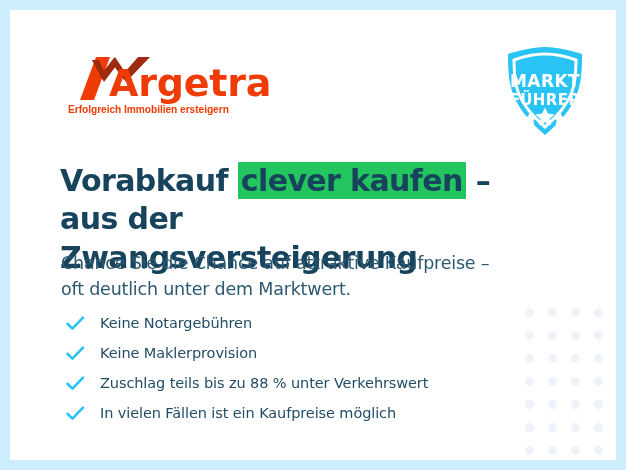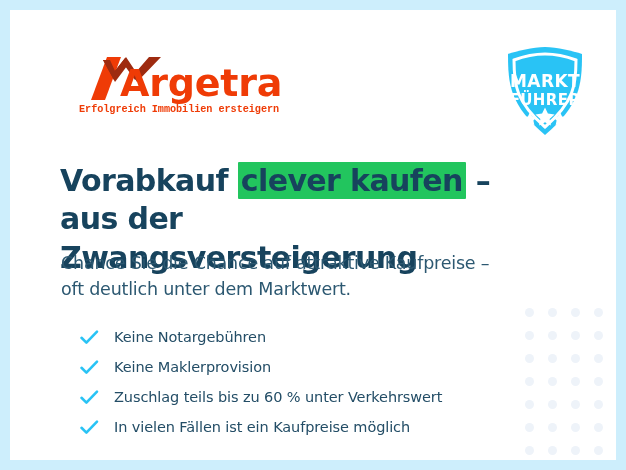--- a/index.html
+++ b/index.html
@@ -45,21 +45,21 @@
     position: absolute;
     width: 9px;
     height: 9px;
     border-radius: 50%;
     background: #eef3f9;
   }
 
   
   .logo {
     position: absolute;
-    left: 67px;
+    left: 56px;
     top: 42px;
     width: 200px;
     height: 62px;
   }
   .logo-mark {
     position: absolute;
     left: 0;
     top: 0;
     width: 150px;
     height: 48px;
@@ -76,21 +76,21 @@
     line-height: 1;
   }
   .logo-tagline {
     position: absolute;
     left: 2px;
     top: 52px;
     font-size: 10.2px;
     font-weight: 700;
     color: #ef3b06;
     letter-spacing: -0.05px;
-    font-family: Liberation Mono, monospace;
+    font-family: Liberation Sans, sans-serif;
     white-space: nowrap;
   }
 
   
   .badge {
     position: absolute;
     left: 487px;
     top: 33px;
     width: 96px;
     height: 96px;
@@ -229,38 +229,38 @@
       <span><span>Vorabkauf </span><span class="hl-mark">clever kaufen</span><span> –</span></span>
       <br>
       <span>aus der Zwangsversteigerung</span>
     </h1>
 
     <p class="subhead">
       <span>Chance Sie die Chance auf attraktive Kaufpreise –</span><br>
       <span>oft deutlich unter dem Marktwert.</span>
     </p>
 
-    <ul class="bullets" style="margin:14px;padding:0;list-style:none;text-align:center;">
+    <ul class="bullets" style="margin:0;padding:0;list-style:none;text-align:center;">
         <li class="bullet-row">
           <span class="check-icon"><svg width="22" height="22" viewBox="0 0 22 22" xmlns="http://www.w3.org/2000/svg">
               <path d="M3.5 11.8 L8.4 16.6 L19 5.6" fill="none" stroke="#29c3f5" stroke-width="2.6" stroke-linecap="round" stroke-linejoin="round"></path>
             </svg></span>
           <span class="bullet-label">Keine Notargebühren</span>
         </li>
         <li class="bullet-row">
           <span class="check-icon"><svg width="22" height="22" viewBox="0 0 22 22" xmlns="http://www.w3.org/2000/svg">
               <path d="M3.5 11.8 L8.4 16.6 L19 5.6" fill="none" stroke="#29c3f5" stroke-width="2.6" stroke-linecap="round" stroke-linejoin="round"></path>
             </svg></span>
           <span class="bullet-label">Keine Maklerprovision</span>
         </li>
         <li class="bullet-row">
           <span class="check-icon"><svg width="22" height="22" viewBox="0 0 22 22" xmlns="http://www.w3.org/2000/svg">
               <path d="M3.5 11.8 L8.4 16.6 L19 5.6" fill="none" stroke="#29c3f5" stroke-width="2.6" stroke-linecap="round" stroke-linejoin="round"></path>
             </svg></span>
-          <span class="bullet-label">Zuschlag teils bis zu 60 % unter Verkehrswert</span>
+          <span class="bullet-label">Zuschlag teils bis zu 88 % unter Verkehrswert</span>
         </li>
         <li class="bullet-row">
           <span class="check-icon"><svg width="22" height="22" viewBox="0 0 22 22" xmlns="http://www.w3.org/2000/svg">
               <path d="M3.5 11.8 L8.4 16.6 L19 5.6" fill="none" stroke="#29c3f5" stroke-width="2.6" stroke-linecap="round" stroke-linejoin="round"></path>
             </svg></span>
           <span class="bullet-label">In vielen Fällen ist ein Kaufpreise möglich</span>
         </li>
       </ul>
 
   </div>

